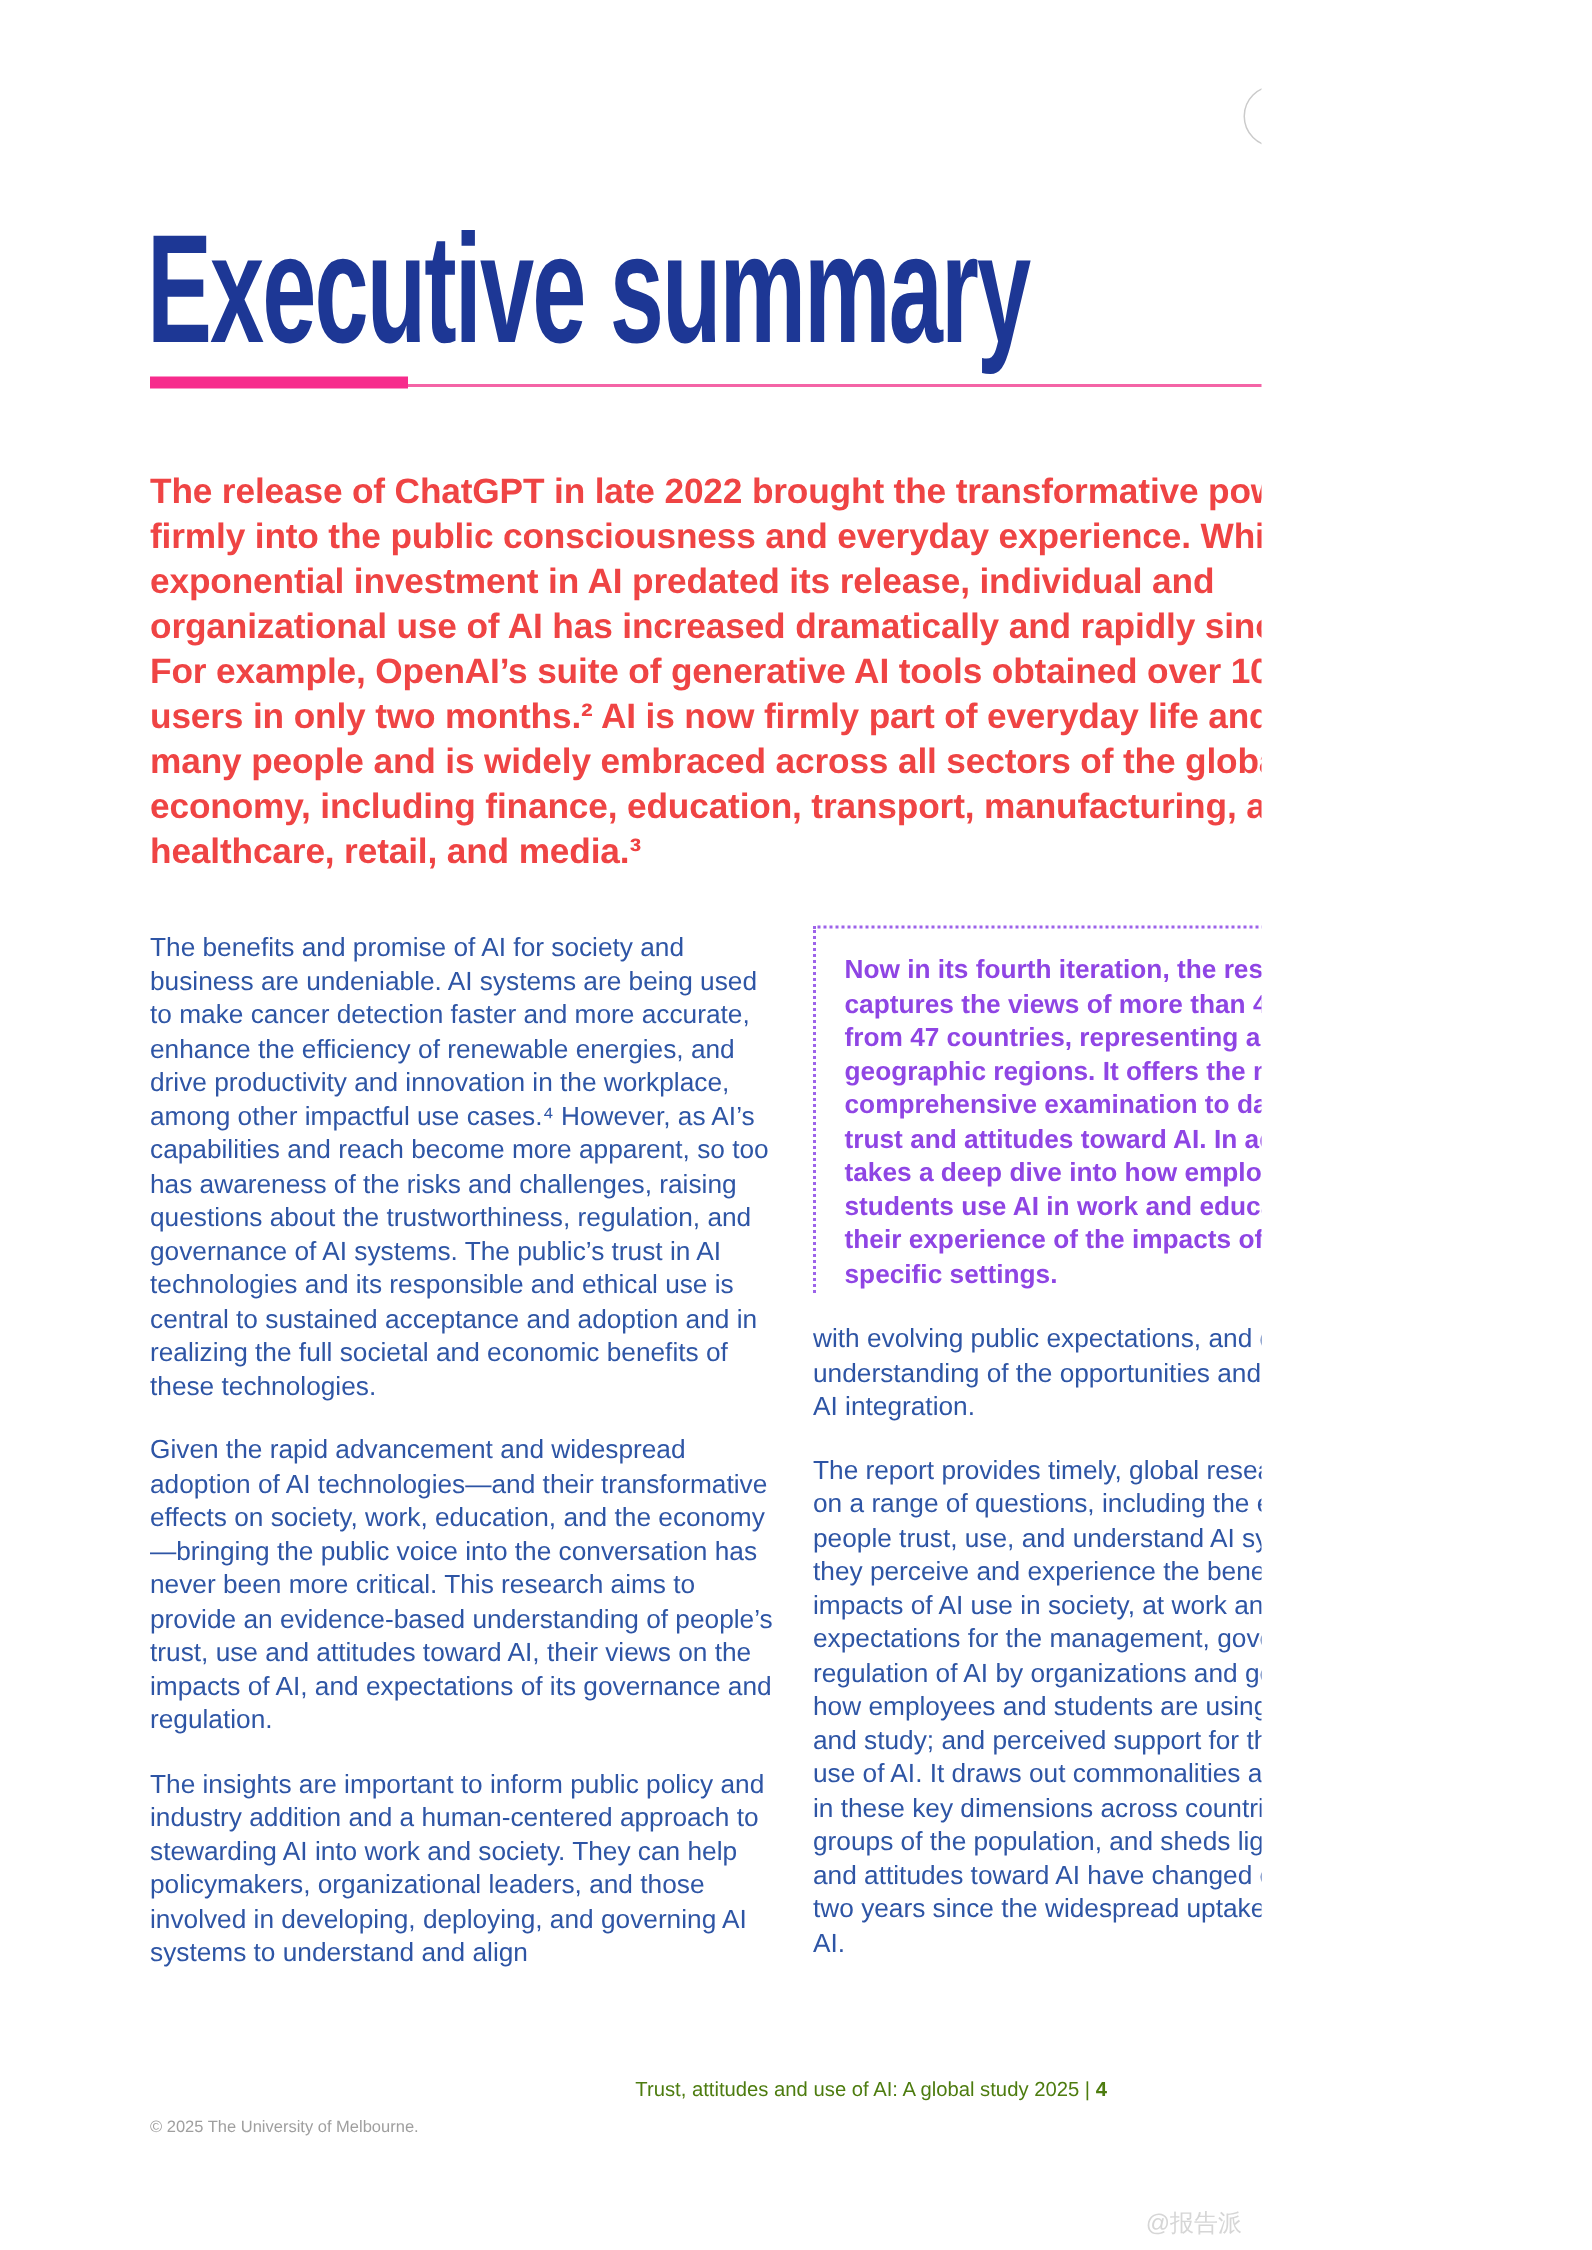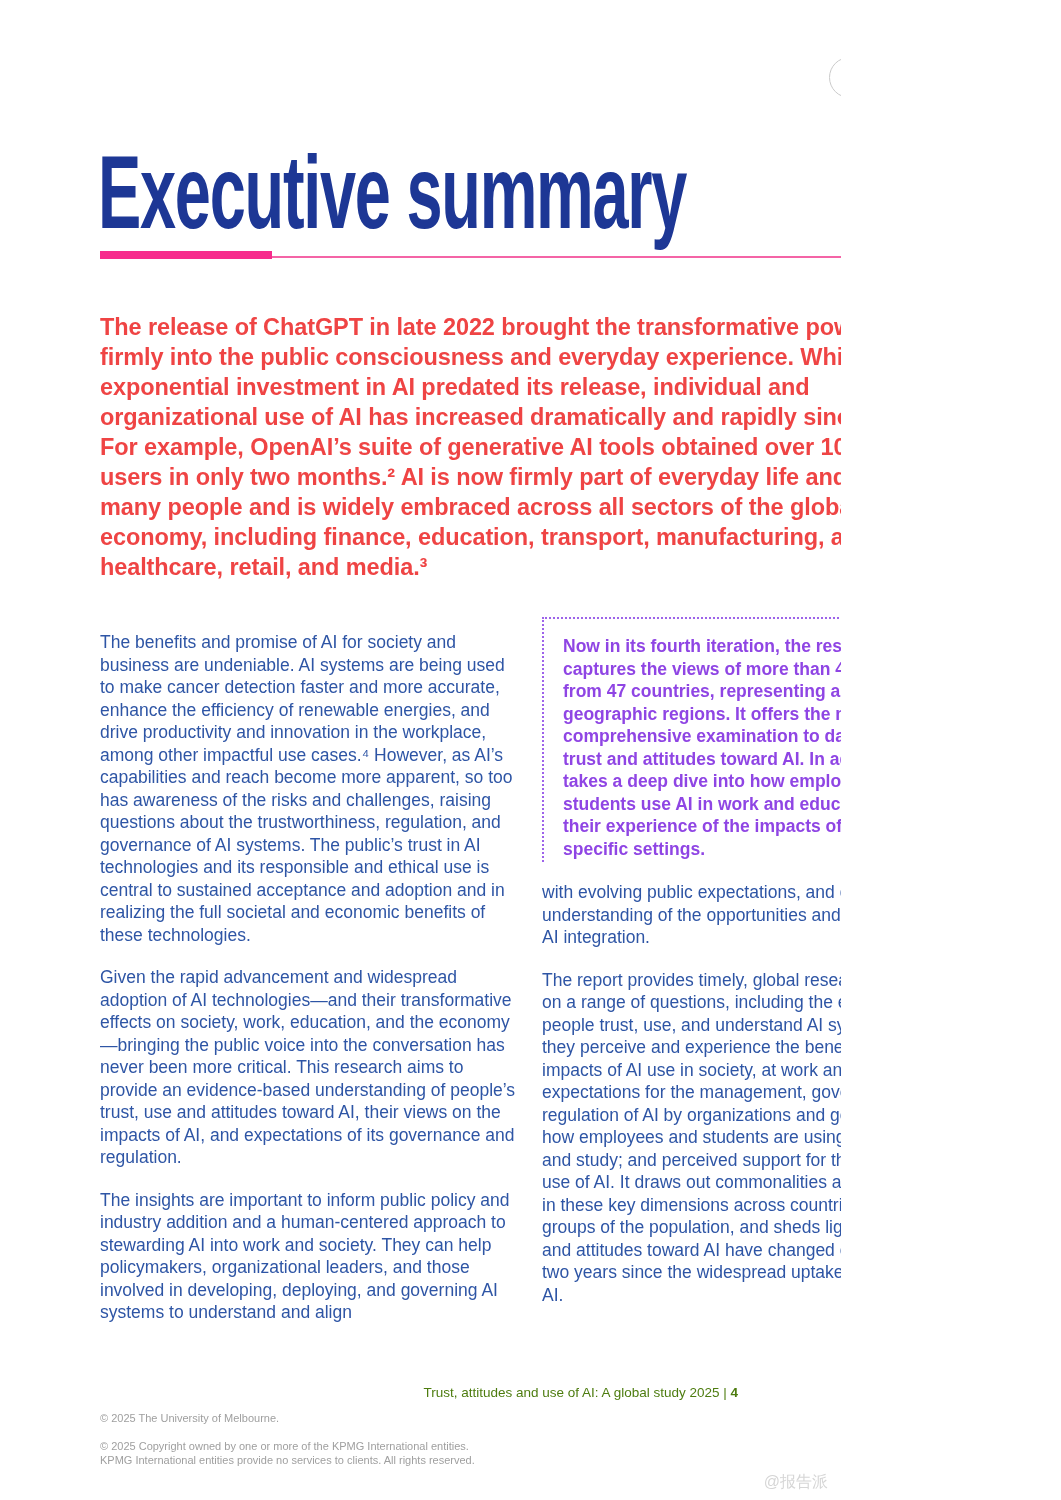--- a/index.html
+++ b/index.html
@@ -39,21 +39,21 @@
   
   .intro {
     position:absolute; left:100px; top:312px; width:866px;
     font-size:23.5px; line-height:30px; letter-spacing:-0.1px;
     color:#ef4444;
     font-weight:bold;
   }
 
   
   .col { font-size:17.5px; line-height:22.5px; color:#2e55a5; }
-  .col p { margin:15px 0 20px 0; }
+  .col p { margin:4px 0 20px 0; }
   .col-left  { position:absolute; left:100px; top:616px; width:421px; }
   .col-right { position:absolute; left:542px; top:617px; width:416px; }
 
   .callout {
     border-top:2px dotted #9d63ea;
     border-left:2px dotted #9d63ea;
     padding:16px 4px 2px 19px;
     margin-bottom:19px;
     color:#8f45e4;
     font-weight:bold;
@@ -125,23 +125,19 @@
 
   <div class="col col-right">
     <div class="callout">
       <p style="margin:0">Now in its fourth iteration, the research captures the views of more than 48,000 people from 47 countries, representing all global geographic regions. It offers the most comprehensive examination to date of public trust and attitudes toward AI. In addition, it takes a deep dive into how employees and students use AI in work and education and their experience of the impacts of AI in these specific settings.</p>
     </div>
     <p>with evolving public expectations, and deepen understanding of the opportunities and challenges of AI integration.</p>
     <p>The report provides timely, global research insights on a range of questions, including the extent to which people trust, use, and understand AI systems; how they perceive and experience the benefits, risks and impacts of AI use in society, at work and in education; expectations for the management, governance and regulation of AI by organizations and governments; how employees and students are using AI for work and study; and perceived support for the responsible use of AI. It draws out commonalities and differences in these key dimensions across countries and sub-groups of the population, and sheds light on how trust and attitudes toward AI have changed over the past two years since the widespread uptake of generative AI.</p>
   </div>
 
   <div class="footer-left-1">© 2025 The University of Melbourne.</div>
-  <div class="footer-left-2">
-    <div>© 2025 Copyright owned by one or more of the KPMG International entities.</div>
-    <div>KPMG International entities provide no services to clients. All rights reserved.</div>
-  </div>
   <div class="footer-right">
     <span>Trust, attitudes and use of AI: A global study 2025</span><span> | </span><span class="page-num">4</span>
   </div>
 
   <div class="watermark">@报告派</div>
 
 </div>
 
 </body></html>

